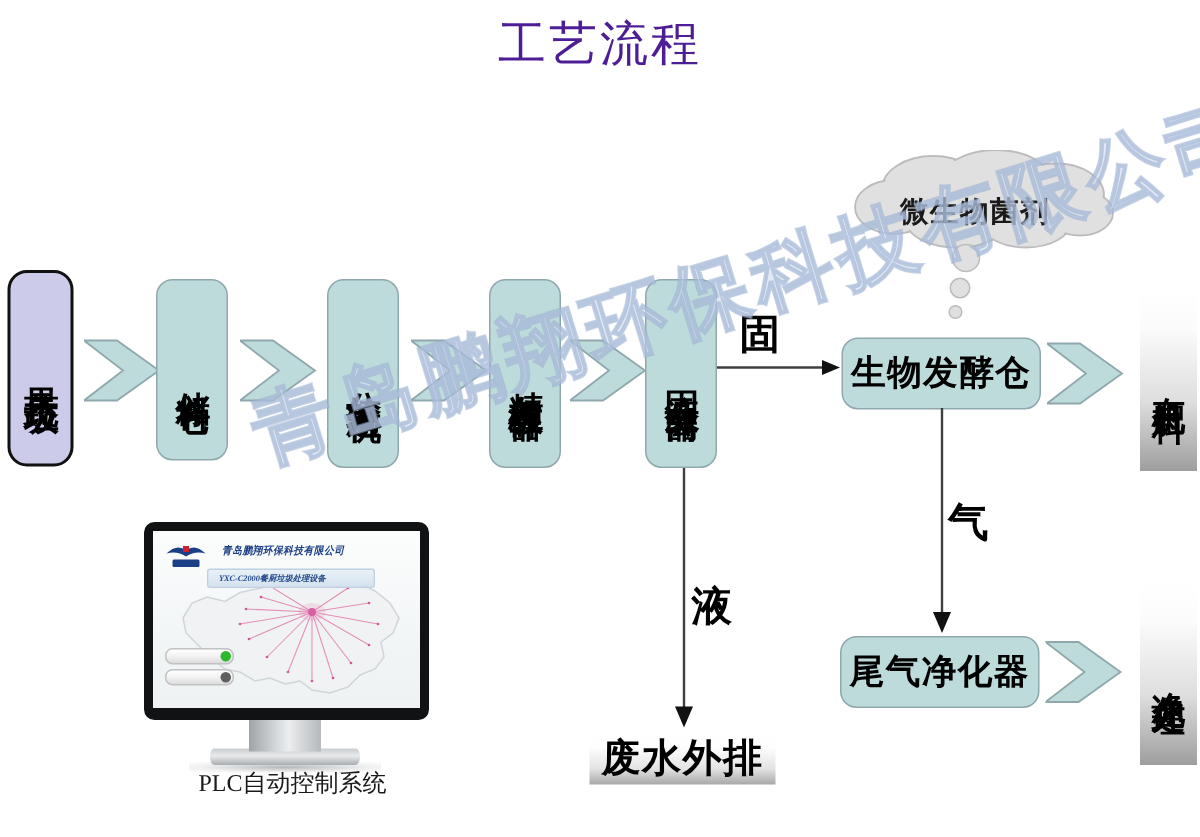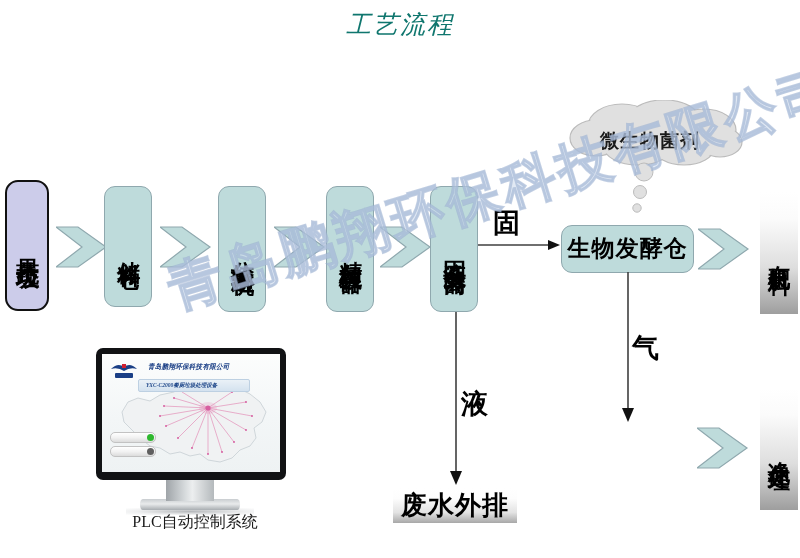--- a/index.html
+++ b/index.html
@@ -22,25 +22,24 @@
   }
 
   
   .title {
     position: absolute;
     left: 0;
     top: 8px;
     width: 800px;
     text-align: center;
     font-family: "DejaVu Sans", sans-serif;
-    font-size: 25px;
+    font-size: 32px;
     font-weight: 400;
     letter-spacing: 2px;
-    color: #0f766e;
-    font-style: italic;
+    color: #4c1d95;
   }
 
   
   .pbox {
     position: absolute;
     box-sizing: border-box;
     display: flex;
     align-items: center;
     justify-content: center;
     color: #000000;
@@ -336,20 +335,23 @@
     <circle cx="16" cy="30" r="6.5" fill="#e0e0e0" stroke="#bcbcbc" stroke-width="1"></circle>
     <circle cx="13" cy="46" r="4.2" fill="#e0e0e0" stroke="#bcbcbc" stroke-width="1"></circle>
   </svg>
 
   <svg style="position:absolute; left:618px; top:272px; width:20px; height:152px;" viewBox="0 0 20 152">
     <line x1="10" y1="0" x2="10" y2="140" stroke="#3f3f3f" stroke-width="1.6"></line>
     <polygon points="10,150 4,136 16,136" fill="#111111"></polygon>
   </svg>
   <div class="flabel" style="left:632px; top:330px;">气</div>
 
+  <div class="pbox teal horiz" style="left:560px; top:424px; width:133px; height:48px;">
+    <span>尾气净化器</span>
+  </div>
 
   <svg class="chev" style="left:697px; top:422px; width:52px; height:52px; background:none; border:none;" viewBox="0 0 52 52" preserveAspectRatio="none">
     <polygon points="0,6 22,6 50,26 22,46 0,46 26,26" fill="#bedbdb" stroke="#8fa8ae" stroke-width="1.2"></polygon>
   </svg>
 
   <div class="gbox vert" style="left:760px; top:388px; width:38px; height:122px;">
     <span>净化处理</span>
   </div>
 
   <svg style="position:absolute; left:446px; top:312px; width:20px; height:175px;" viewBox="0 0 20 175">

